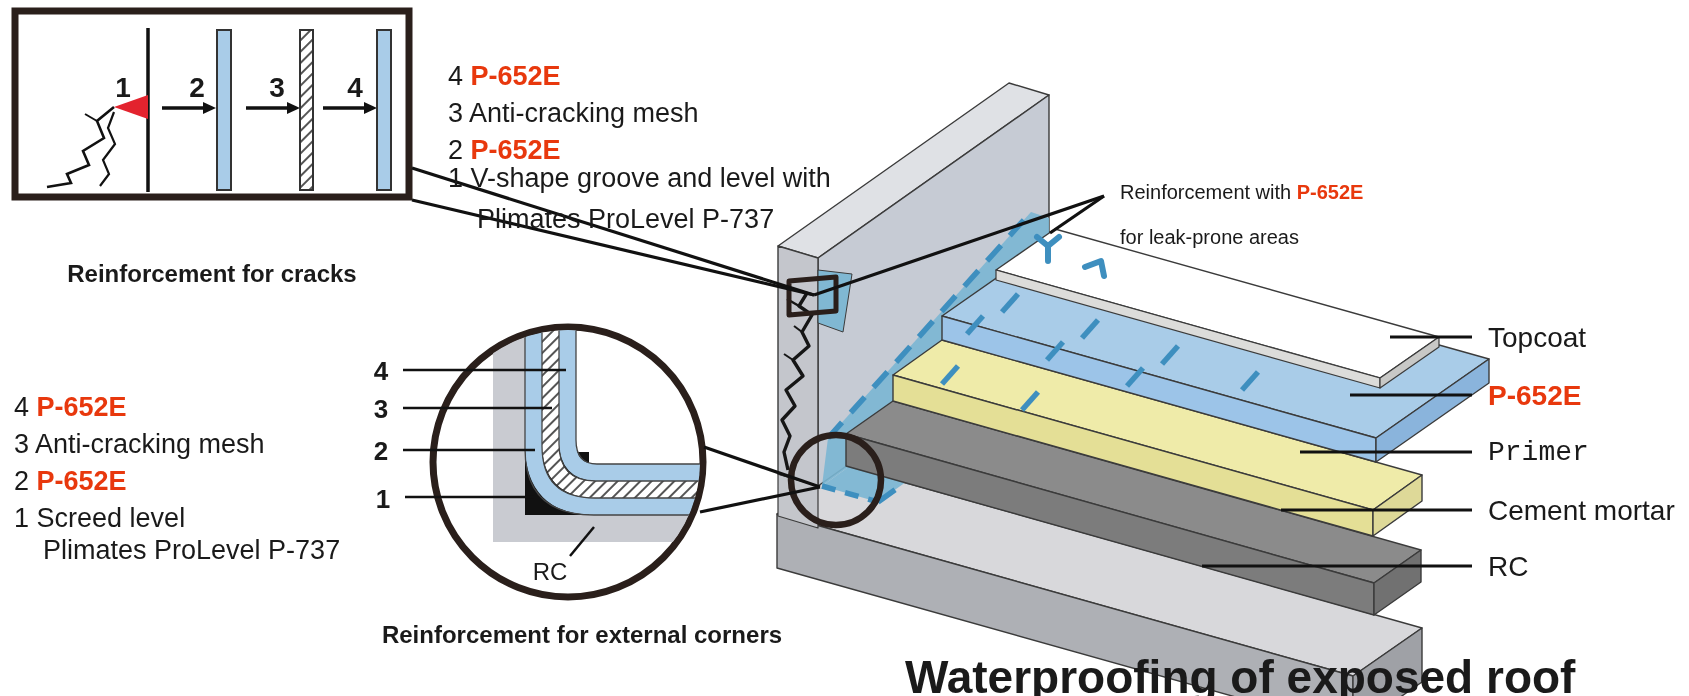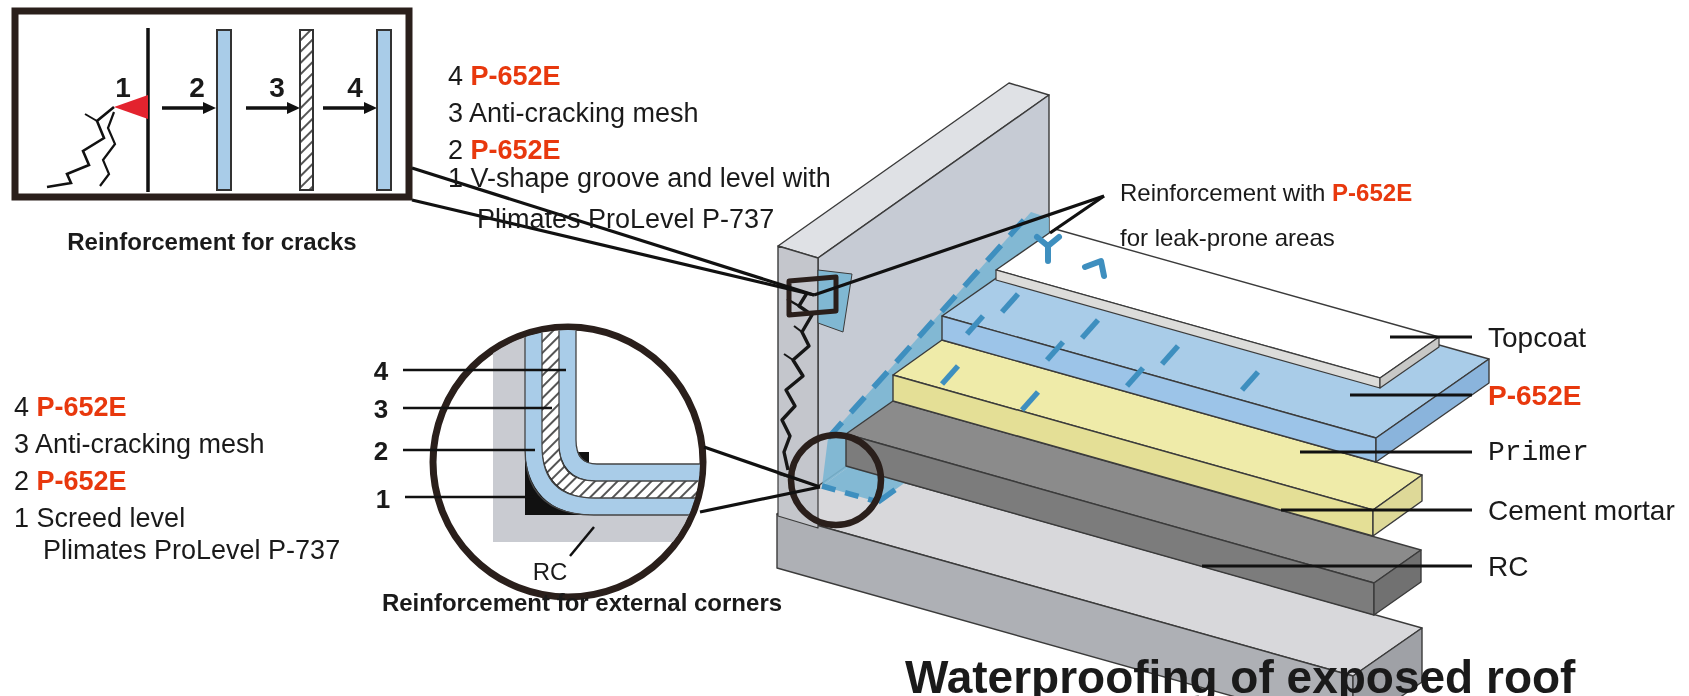--- a/index.html
+++ b/index.html
@@ -1,29 +1,29 @@
 <!DOCTYPE html>
 <html><head>
 <meta charset="utf-8">
 <style>
   html,body{margin:0;padding:0;background:#ffffff;}
   #stage{position:relative;width:1689px;height:696px;background:#ffffff;overflow:hidden;
          font-family:"Liberation Sans", sans-serif;color:#1a1a1a;}
   #stage svg{position:absolute;left:0;top:0;}
-  .txt{position:absolute;white-space:nowrap;line-height:1.2;}
+  .txt{position:absolute;white-space:nowrap;line-height:1.2;margin-top:32px;}
   .steps{position:absolute;font-size:27px;}
   .steps .line{position:absolute;left:0;top:0;white-space:nowrap;margin-top:47px;}
   .num{font-weight:400;}
   .hl{color:#e8380d;font-weight:bold;}
   .cap{font-weight:bold;font-size:24px;text-align:center;}
   .panelnum{position:absolute;font-weight:bold;font-size:28px;width:26px;text-align:center;}
   .circnum{position:absolute;font-weight:bold;font-size:26px;width:26px;text-align:center;}
   .laylab{position:absolute;font-size:28px;}
   .laylab.red{color:#e8380d;font-weight:bold;}
-  .callout{position:absolute;font-size:24px;line-height:45px;}
+  .callout{position:absolute;font-size:20px;line-height:45px;}
   .title{position:absolute;font-weight:bold;font-size:46px;}
   .rclab{position:absolute;font-size:24px;width:44px;text-align:center;}
 </style>
 </head>
 <body>
 
 <div id="stage">
 
 <svg width="1689" height="696" viewBox="0 0 1689 696">
   <defs>

